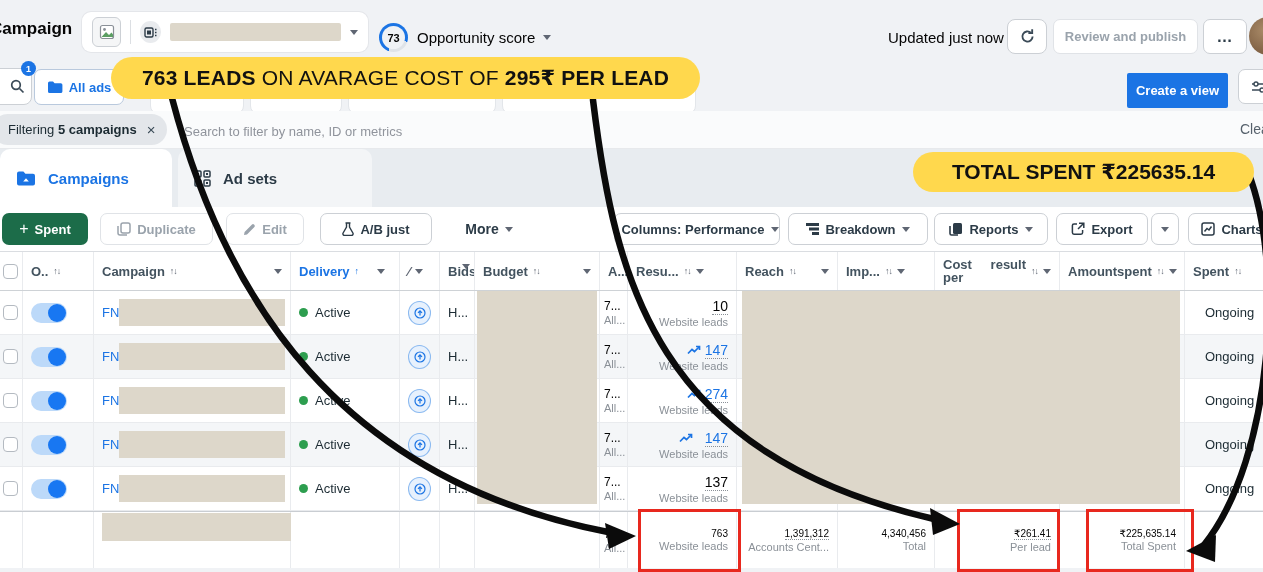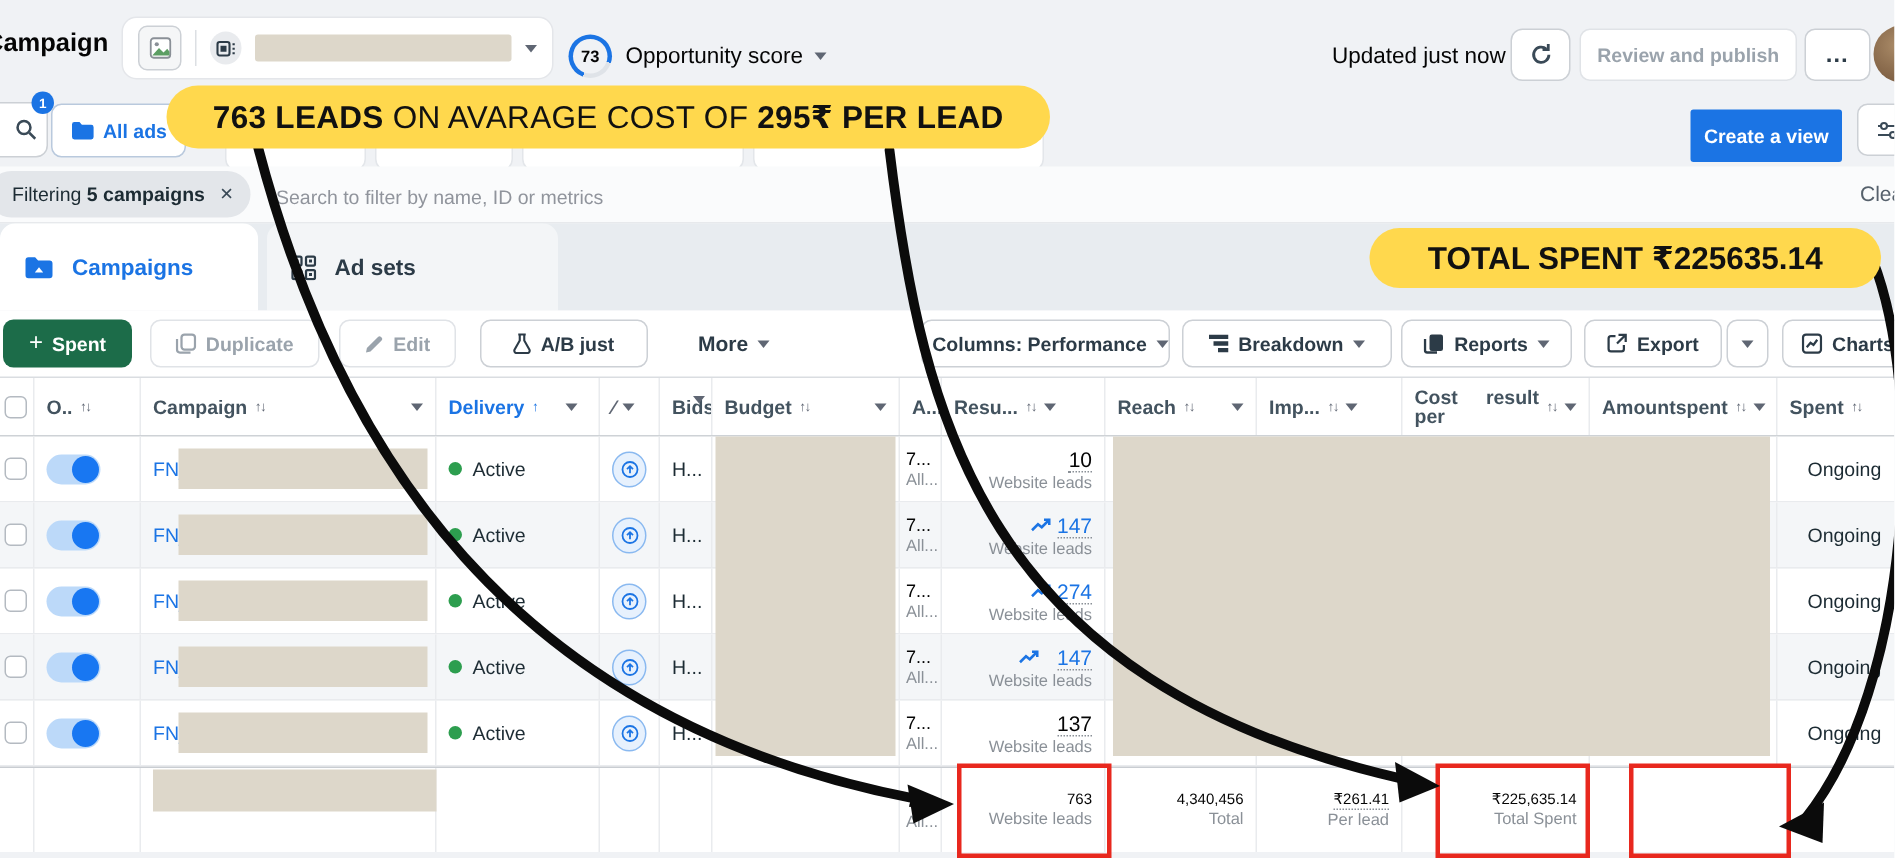--- a/index.html
+++ b/index.html
@@ -591,20 +591,24 @@
       <div class="td"></div>
       <div class="td col2" style="align-items:flex-start;padding:0 4px">
           <span class="attr1">7...</span>
           <span class="attr2">All...</span>
         </div>
       <div class="td col2">
           <span class="numv big">763</span>
           <span class="sub">Website leads</span>
         </div>
       <div class="td col2">
+          <span class="numv big dotted">1,391,312</span>
+          <span class="sub">Accounts Cent...</span>
+        </div>
+      <div class="td col2">
           <span class="numv big">4,340,456</span>
           <span class="sub">Total</span>
         </div>
       <div class="td col2">
           <span class="numv big dotted">₹261.41</span>
           <span class="sub">Per lead</span>
         </div>
       <div class="td col2">
           <span class="numv big">₹225,635.14</span>
           <span class="sub">Total Spent</span>

